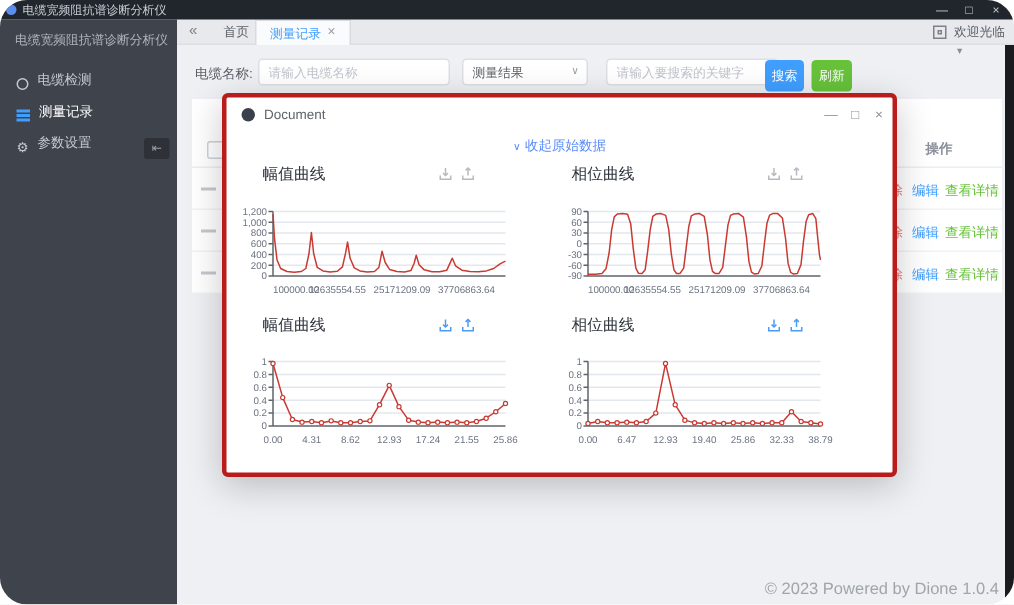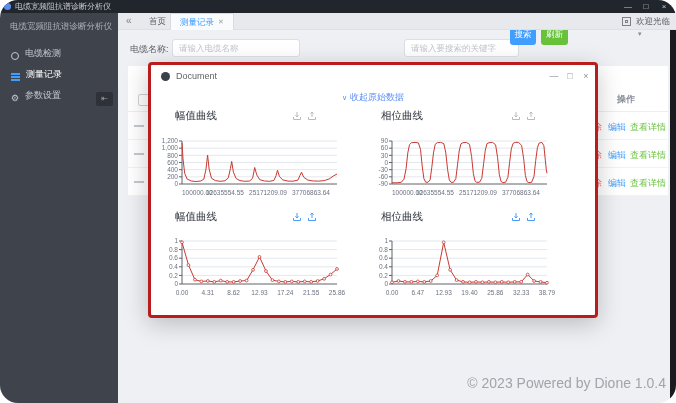--- a/index.html
+++ b/index.html
@@ -34,38 +34,38 @@
   .fsicon i { position:absolute; left:2px; top:2px; width:3px; height:3px; border:1px solid #7d828a; display:block; }
   .usermenu { position:absolute; left:518px; top:3px; color:#5a5f66; font-size:8.5px; cursor:pointer; }
   .usermenu .crt { color:#8a8f96; font-size:7px; margin-left:2px; }
 
   
   .flabel { position:absolute; left:130px; top:43px; color:#5a5e66; font-size:9px; z-index:5; }
   .finput { position:absolute; height:18px; background:#fff; border:1px solid #dcdfe6; border-radius:3px; font-size:8.5px; padding:0 6px; color:#444; z-index:5; font-family:inherit; }
   .finput::placeholder { color:#c0c4cc; }
   .fselect { position:absolute; left:308px; top:39px; width:84px; height:18px; background:#fff; border:1px solid #dcdfe6; border-radius:3px; font-size:8.5px; color:#5f6368; line-height:16px; padding:0 6px; cursor:pointer; z-index:5; }
   .fselect .crt { position:absolute; right:5px; top:0; color:#9aa0a6; font-size:7px; }
-  .btn { position:absolute; top:24px; height:21px; border:none; border-radius:3px; color:#fff; font-size:8.5px; line-height:17px; text-align:center; cursor:pointer; z-index:5; font-family:inherit; }
+  .btn { position:absolute; top:40px; height:21px; border:none; border-radius:3px; color:#fff; font-size:8.5px; line-height:17px; text-align:center; cursor:pointer; z-index:5; font-family:inherit; }
   .btn.search { left:510px; width:26px; background:#409eff; }
   .btn.refresh { left:541px; width:27px; background:#67c23a; }
 
   
   .panel { position:absolute; left:128px; top:66px; width:540px; height:130px; background:#fff; z-index:5; }
   .thead { position:absolute; left:0; top:22px; width:540px; height:24px; border-bottom:1px solid #ebeef5; }
   .cb { position:absolute; left:10px; top:6px; width:12px; height:12px; border:1px solid #ccd1d8; border-radius:2px; background:#fff; cursor:pointer; }
   .opth { position:absolute; left:489px; top:5px; color:#8a8f99; font-weight:bold; font-size:9px; }
   .trow { position:absolute; left:0; width:540px; height:28px; border-bottom:1px solid #f0f2f5; }
   .dash { position:absolute; left:6px; top:13px; width:10px; height:2px; background:#c3c8cf; }
   .lnk { position:absolute; top:9px; font-size:9px; cursor:pointer; }
   .lnk.del { left:456px; color:#f56c6c; }
   .lnk.edit { left:480px; color:#409eff; }
   .lnk.detail { left:502px; color:#67c23a;text-align:center; }
 
   .rstrip { position:absolute; left:670px; top:30px; width:6px; height:373px; background:#191b1e; z-index:50; }
-  .footer { position:absolute; right:10px; top:375px; color:#a0a5ab; font-size:14px; z-index:6; }
+  .footer { position:absolute; right:10px; top:387px; color:#a0a5ab; font-size:11px; z-index:6; }
 
   
   .modal { position:absolute; left:148px; top:62px; width:450px; height:256px; background:#fff; border:3px solid #b91c1c; border-radius:4px; box-shadow:0 6px 24px rgba(0,0,0,.22); z-index:20; }
   .mhead { position:relative; height:22px; display:flex; align-items:center; padding:0 10px; }
   .docdot { width:9px; height:9px; border-radius:50%; background:#39414d; }
   .mtitle { margin-left:6px; color:#5f6368; font-size:9px; }
   .mctl { position:absolute; top:0; height:22px; line-height:22px; color:#90959c; font-size:9px; text-align:center; width:14px; cursor:pointer; }
   .collapse-link { position:absolute; left:0; top:26px; width:100%; text-align:center; color:#5a8cf8; font-size:9px; cursor:pointer; }
   .collapse-link .crt { font-size:7px; margin-right:3px; }
   .ctitle { position:absolute; font-size:10.5px; font-weight:normal; color:#2e333c; }
@@ -124,20 +124,24 @@
         <i></i>
       </div>
     <div class="usermenu">
       <span>欢迎光临</span>
       <span class="crt">▾</span>
     </div>
   </div>
 
   <span class="flabel">电缆名称:</span>
   <input class="finput" style="left: 172px; top: 39px; width: 128px;" placeholder="请输入电缆名称">
+  <div class="fselect">
+    <span>测量结果</span>
+    <span class="crt">∨</span>
+  </div>
   <input class="finput" style="left: 404px; top: 39px; width: 115px;" placeholder="请输入要搜索的关键字">
   <button class="btn search">搜索</button>
   <button class="btn refresh">刷新</button>
 
   <div class="panel">
     <div class="thead">
       <span class="cb"></span>
       <span class="opth">操作</span>
     </div>
     <div class="trow" style="top:46px">

